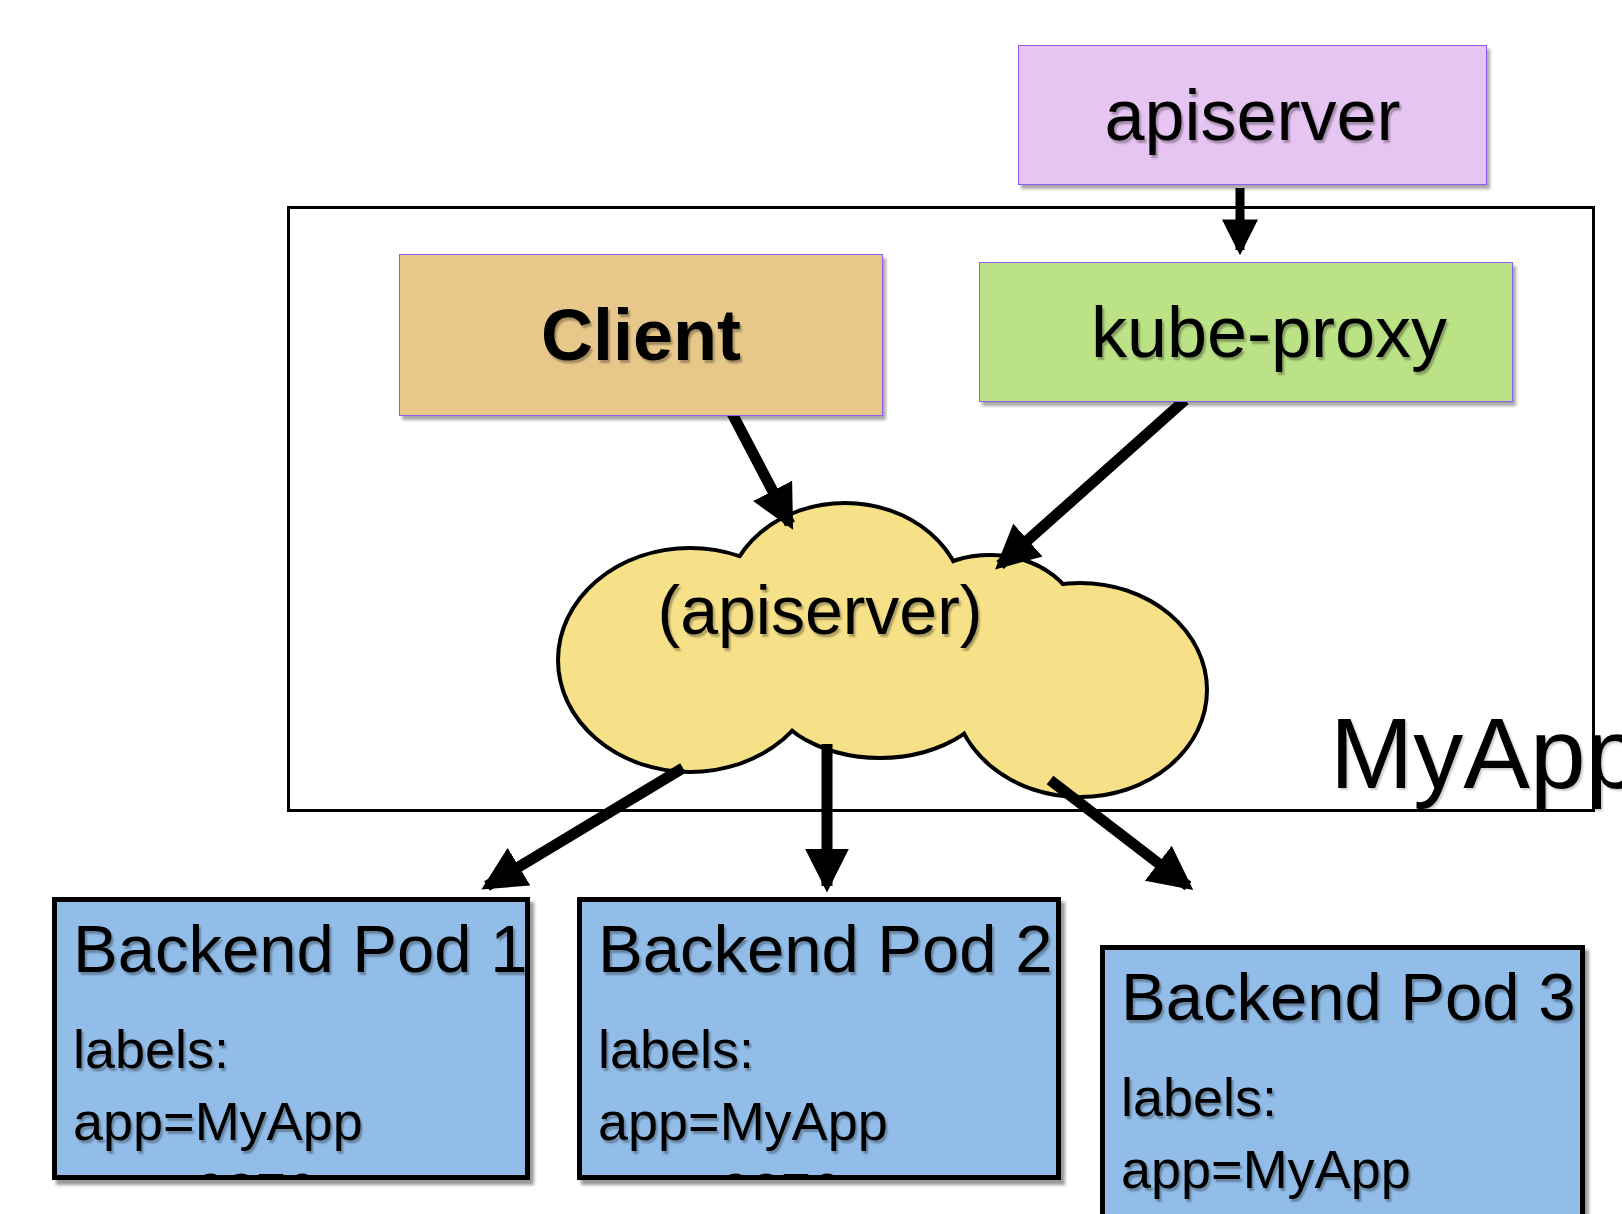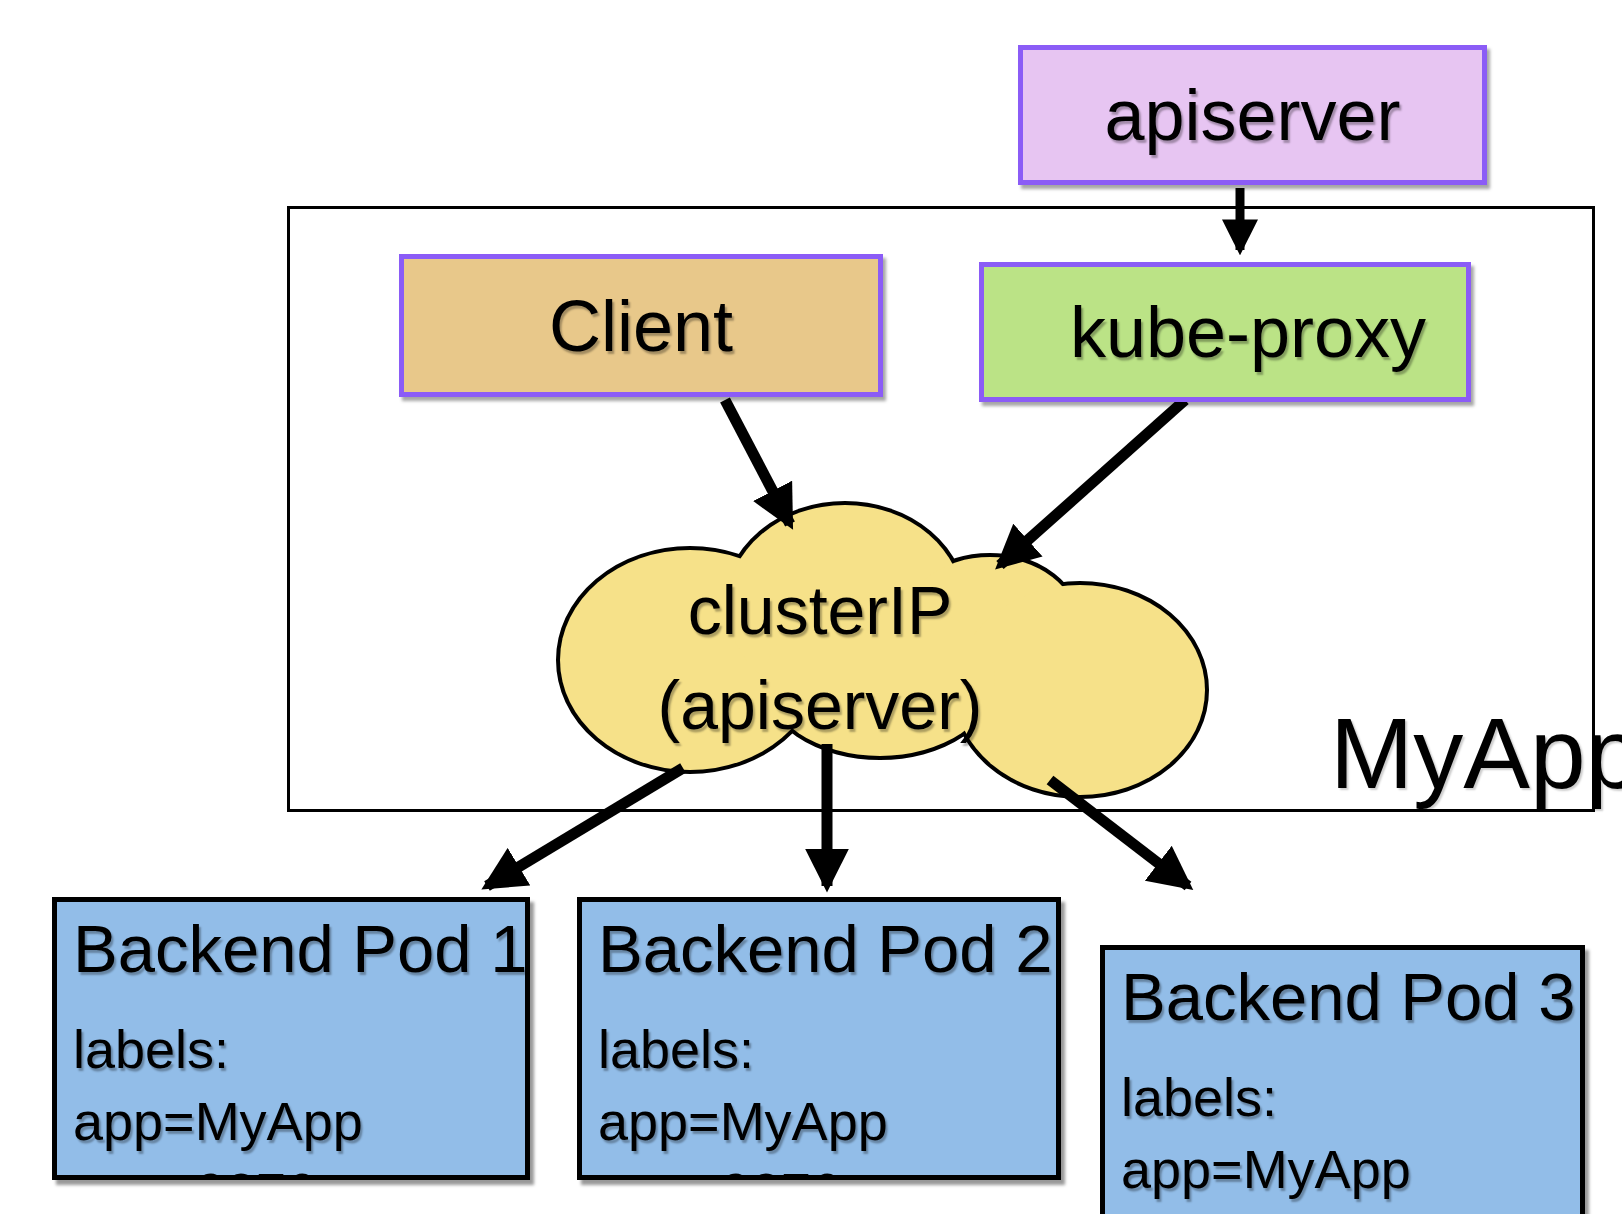--- a/index.html
+++ b/index.html
@@ -17,37 +17,37 @@
     position: absolute;
     left: 287px; top: 206px;
     width: 1308px; height: 606px;
     border: 3px solid #000;
     background: #ffffff;
     box-sizing: border-box;
   }
   
   .dbox {
     position: absolute;
-    border: 5px solid #8b5cf6;
+    border: 1px solid #8b5cf6;
     box-sizing: border-box;
     display: flex;
     align-items: center;
     justify-content: center;
     box-shadow: 3px 4px 3px rgba(0,0,0,0.35);
     z-index: 3;
   }
   .dbox .lbl {
     font-size: 72px;
     line-height: 1;
     text-shadow: 2px 3px 2px rgba(0,0,0,0.3);
     white-space: nowrap;
   }
   #apiserver-box { left: 1018px; top: 45px;  width: 469px; height: 140px; background: #e7c5f2; }
-  #client-box    { left: 399px;  top: 254px; width: 484px; height: 143px; background: #e8c88a; }
-  #kubeproxy-box { left: 979px;  top: 262px; width: 492px; height: 140px; background: #bbe386; padding-left: 46px; }
+  #client-box    { left: 399px;  top: 254px; width: 484px; height: 162px; background: #e8c88a; font-weight: bold; }
+  #kubeproxy-box { left: 979px;  top: 262px; width: 534px; height: 140px; background: #bbe386; padding-left: 46px; }
 
   #diagram-svg { position: absolute; left: 0; top: 0; z-index: 2; }
 
   #cloud-label {
     position: absolute;
     left: 565px; top: 563px;
     width: 510px;
     text-align: center;
     font-size: 68px;
     line-height: 95px;
@@ -135,21 +135,20 @@
 
   <div class="dbox" id="client-box">
     <span class="lbl">Client</span>
   </div>
 
   <div class="dbox" id="kubeproxy-box">
     <span class="lbl">kube-proxy</span>
   </div>
 
   <div id="cloud-label">
-    <div>clusterIP</div>
     <div>(apiserver)</div>
   </div>
 
   <div id="node-label">MyApp</div>
 
   <div class="pod" id="pod-1">
     <div class="pod-title">Backend Pod 1</div>
     <div class="pod-meta">
       <div>labels: app=MyApp</div>
       <div>port: 9376</div>

